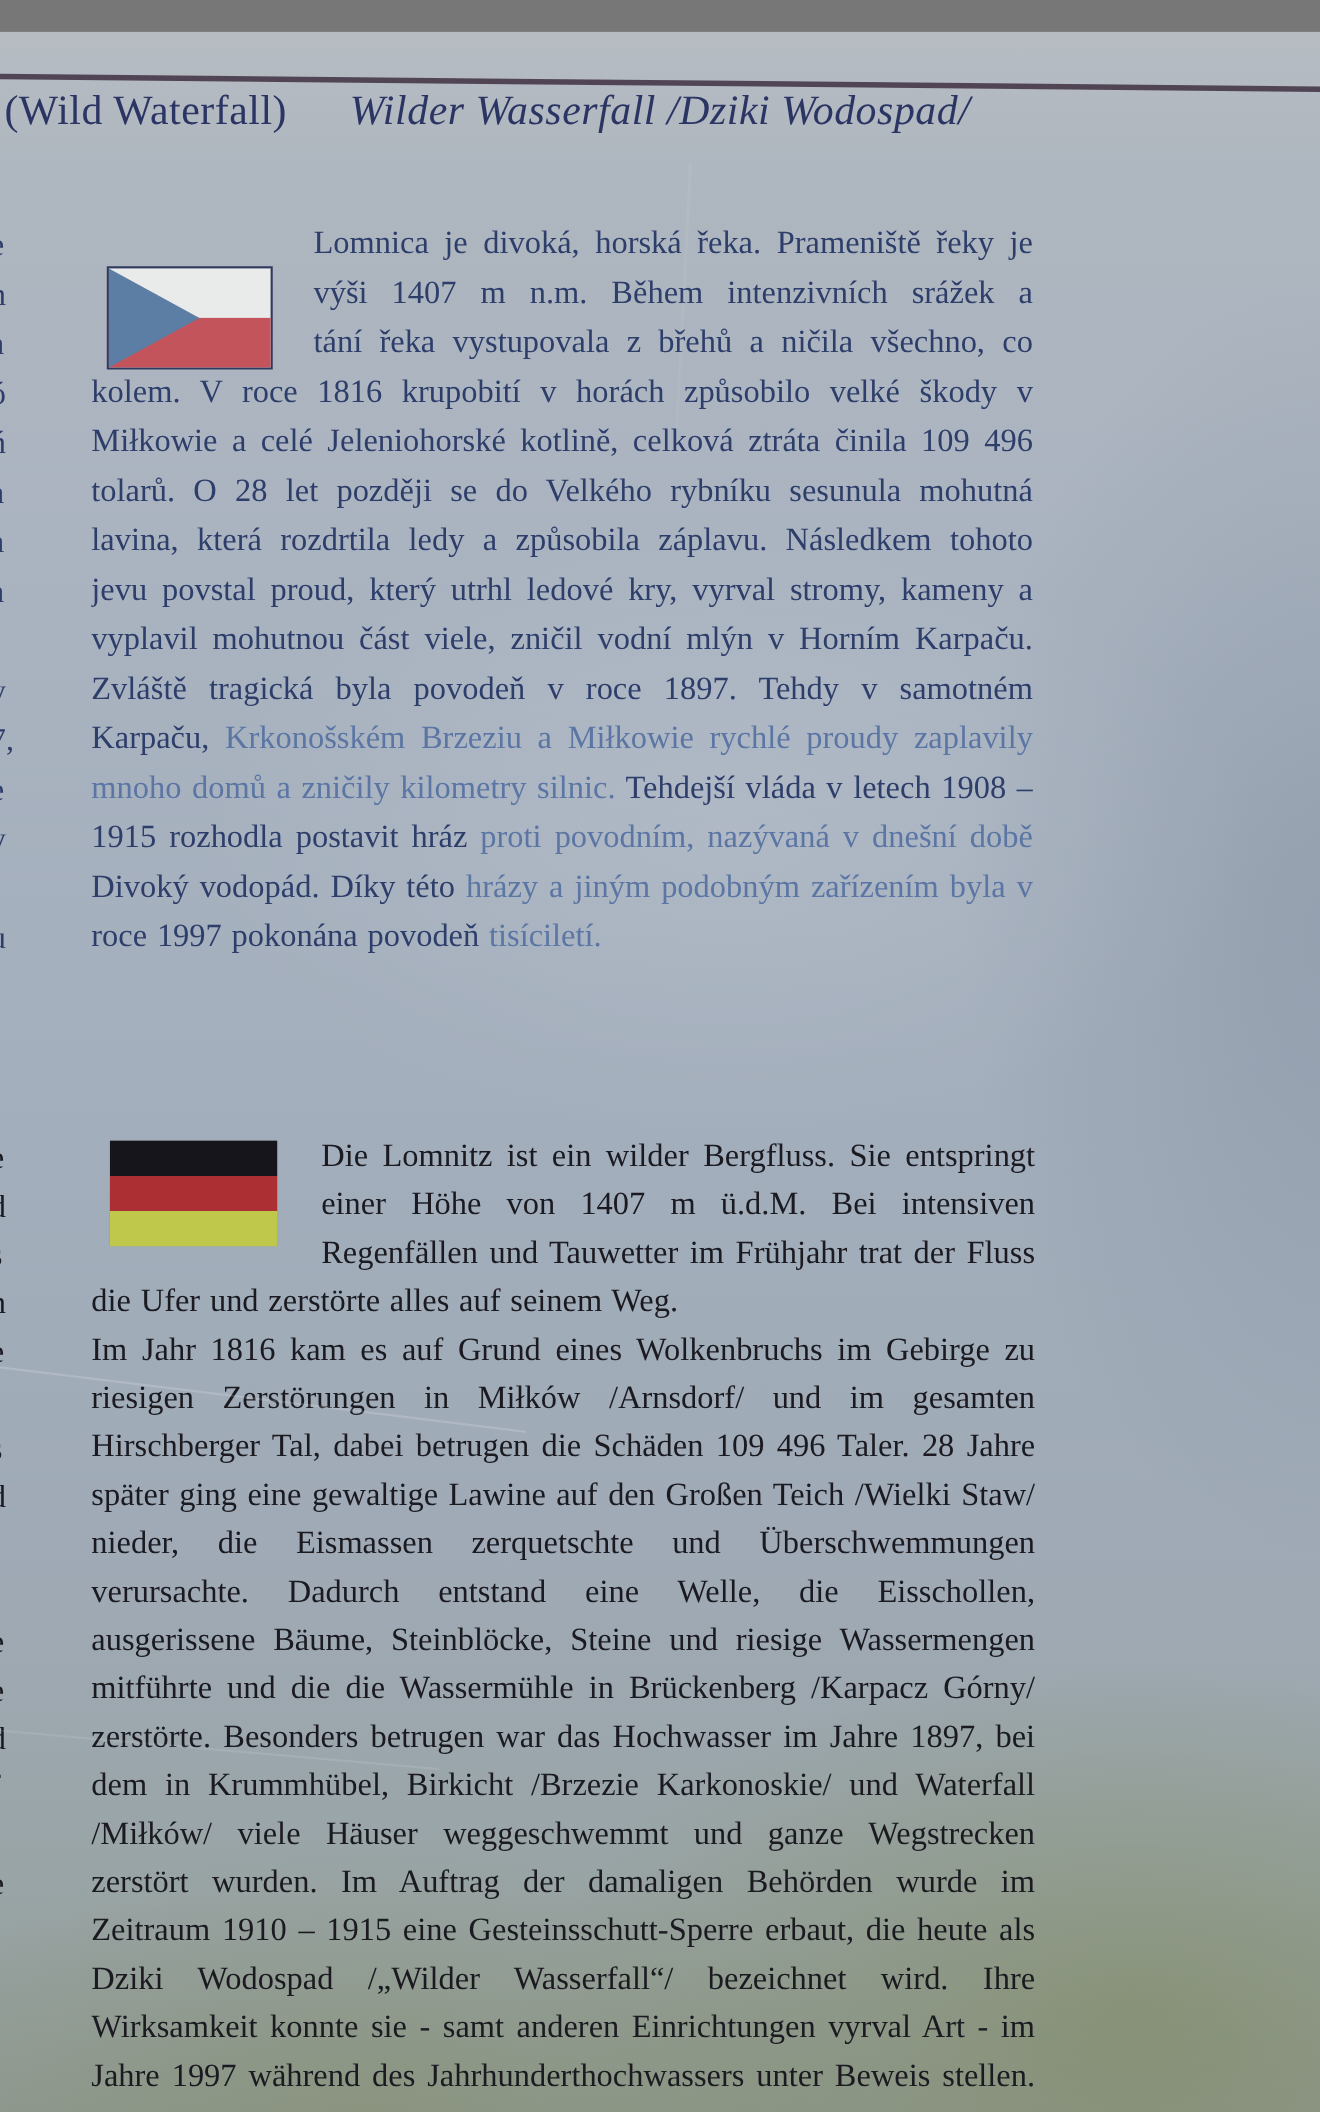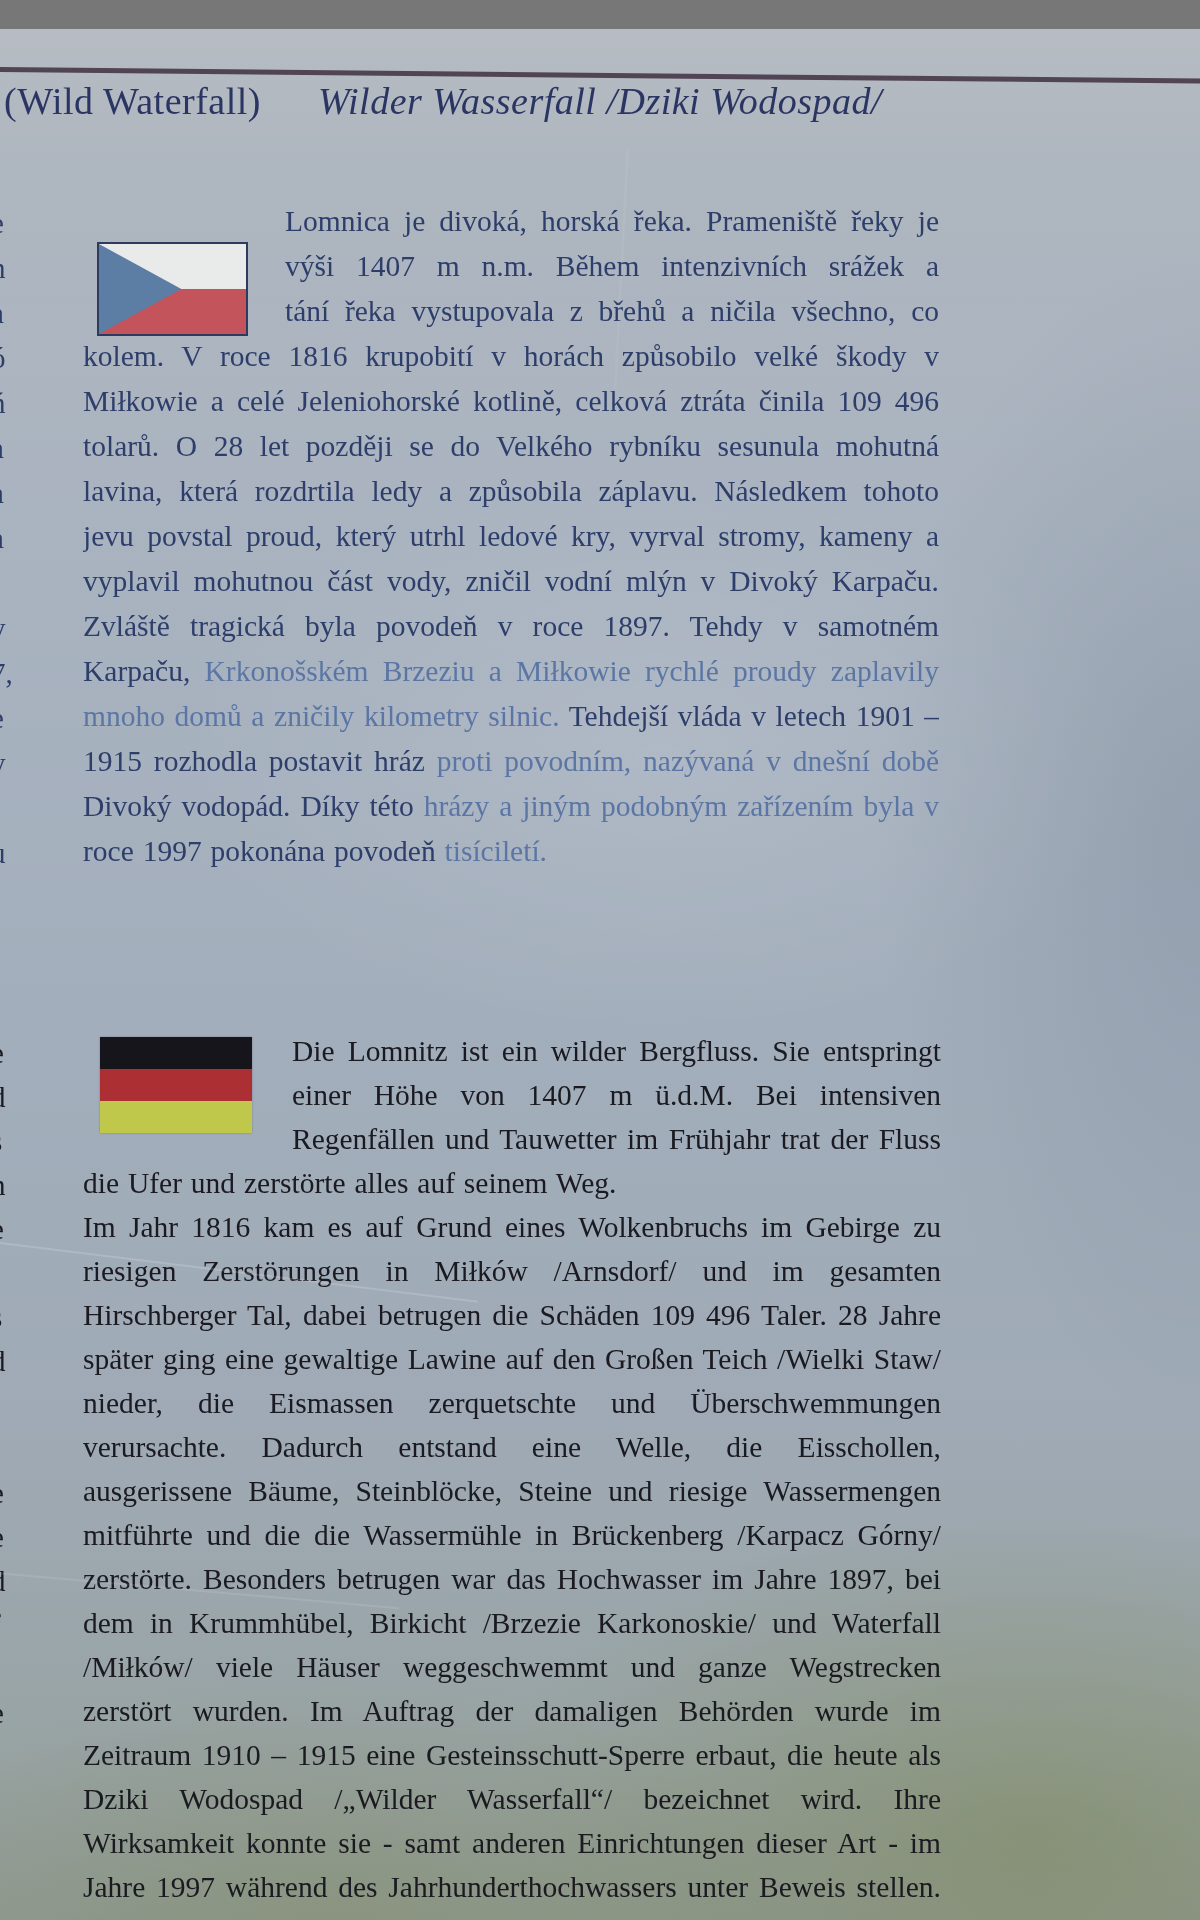--- a/index.html
+++ b/index.html
@@ -65,24 +65,24 @@
 
   <div id="para-cz" class="para cz">
       <div class="line just ind"><span class="t-dark">Lomnica je divoká, horská řeka. Prameniště řeky je ve</span></div>
       <div class="line just ind"><span class="t-dark">výši 1407 m n.m. Během intenzivních srážek a jarního</span></div>
       <div class="line just ind"><span class="t-dark">tání řeka vystupovala z břehů a ničila všechno, co bylo</span></div>
       <div class="line just"><span class="t-dark">kolem. V roce 1816 krupobití v horách způsobilo velké škody v</span></div>
       <div class="line just"><span class="t-dark">Miłkowie a celé Jeleniohorské kotlině, celková ztráta činila 109 496</span></div>
       <div class="line just"><span class="t-dark">tolarů. O 28 let později se do Velkého rybníku sesunula mohutná</span></div>
       <div class="line just"><span class="t-dark">lavina, která rozdrtila ledy a způsobila záplavu. Následkem tohoto</span></div>
       <div class="line just"><span class="t-dark">jevu povstal proud, který utrhl ledové kry, vyrval stromy, kameny a</span></div>
-      <div class="line just"><span class="t-dark">vyplavil mohutnou část vody, zničil vodní mlýn v Divoký Karpaču.</span></div>
+      <div class="line just"><span class="t-dark">vyplavil mohutnou část viele, zničil vodní mlýn v Horním Karpaču.</span></div>
       <div class="line just"><span class="t-dark">Zvláště tragická byla povodeň v roce 1897. Tehdy v samotném</span></div>
       <div class="line just"><span class="t-dark">Karpaču, </span><span class="t-light">Krkonošském Brzeziu a Miłkowie rychlé proudy zaplavily</span></div>
-      <div class="line just"><span class="t-light">mnoho domů a zničily kilometry silnic. </span><span class="t-dark">Tehdejší vláda v letech 1901 –</span></div>
+      <div class="line just"><span class="t-light">mnoho domů a zničily kilometry silnic. </span><span class="t-dark">Tehdejší vláda v letech 1908 –</span></div>
       <div class="line just"><span class="t-dark">1915 rozhodla postavit hráz </span><span class="t-light">proti povodním, nazývaná v dnešní době</span></div>
       <div class="line just"><span class="t-dark">Divoký vodopád. Díky této </span><span class="t-light">hrázy a jiným podobným zařízením byla v</span></div>
       <div class="line"><span class="t-dark">roce 1997 pokonána povodeň </span><span class="t-light">tisíciletí.</span></div>
     </div>
 
   <div class="flag flag-de"></div>
 
   <div id="para-de" class="para de">
       <div class="line just ind"><span class="t-black">Die Lomnitz ist ein wilder Bergfluss. Sie entspringt in</span></div>
       <div class="line just ind"><span class="t-black">einer Höhe von 1407 m ü.d.M. Bei intensiven</span></div>
@@ -95,21 +95,21 @@
       <div class="line just"><span class="t-black">nieder, die Eismassen zerquetschte und Überschwemmungen</span></div>
       <div class="line just"><span class="t-black">verursachte. Dadurch entstand eine Welle, die Eisschollen,</span></div>
       <div class="line just"><span class="t-black">ausgerissene Bäume, Steinblöcke, Steine und riesige Wassermengen</span></div>
       <div class="line just"><span class="t-black">mitführte und die die Wassermühle in Brückenberg /Karpacz Górny/</span></div>
       <div class="line just"><span class="t-black">zerstörte. Besonders betrugen war das Hochwasser im Jahre 1897, bei</span></div>
       <div class="line just"><span class="t-black">dem in Krummhübel, Birkicht /Brzezie Karkonoskie/ und Waterfall</span></div>
       <div class="line just"><span class="t-black">/Miłków/ viele Häuser weggeschwemmt und ganze Wegstrecken</span></div>
       <div class="line just"><span class="t-black">zerstört wurden. Im Auftrag der damaligen Behörden wurde im</span></div>
       <div class="line just"><span class="t-black">Zeitraum 1910 – 1915 eine Gesteinsschutt-Sperre erbaut, die heute als</span></div>
       <div class="line just"><span class="t-black">Dziki Wodospad /„Wilder Wasserfall“/ bezeichnet wird. Ihre</span></div>
-      <div class="line just"><span class="t-black">Wirksamkeit konnte sie - samt anderen Einrichtungen dieser Art - im</span></div>
+      <div class="line just"><span class="t-black">Wirksamkeit konnte sie - samt anderen Einrichtungen vyrval Art - im</span></div>
       <div class="line just"><span class="t-black">Jahre 1997 während des Jahrhunderthochwassers unter Beweis stellen.</span></div>
     </div>
 
   <div id="margin-letters">
       <div class="margin-letter cz" style="top: 172px;">e</div>
       <div class="margin-letter cz" style="top: 217px;">n</div>
       <div class="margin-letter cz" style="top: 262px;">a</div>
       <div class="margin-letter cz" style="top: 307px;">ó</div>
       <div class="margin-letter cz" style="top: 352px;">ń</div>
       <div class="margin-letter cz" style="top: 397px;">a</div>

